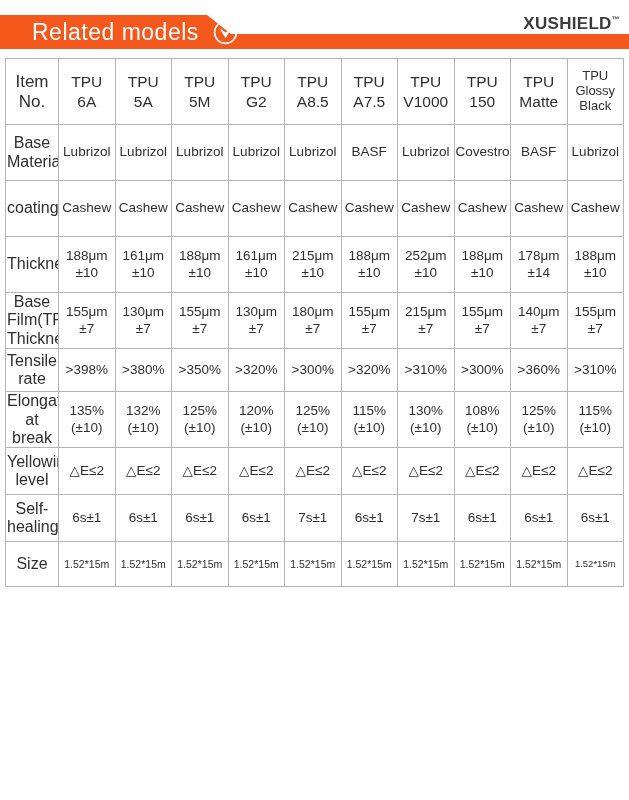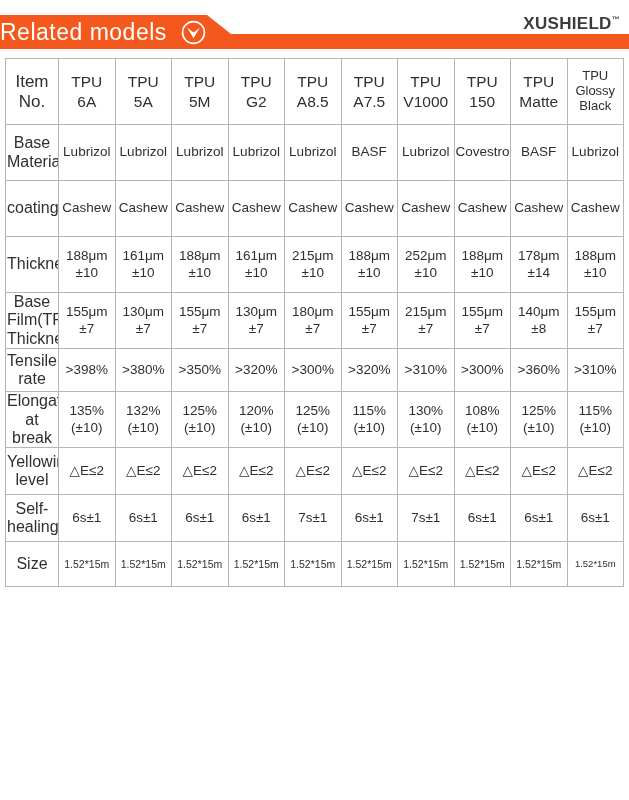--- a/index.html
+++ b/index.html
@@ -9,21 +9,21 @@
     color:#333;position:relative;overflow:hidden;
   }
   
   .banner{
     position:absolute;top:15px;left:0;width:629px;height:34px;
     background:#f4581c;
     clip-path:polygon(0 0,207px 0,231px 19px,629px 19px,629px 34px,0 34px);
   }
   .banner-inner{
     position:absolute;top:0;left:0;height:34px;display:flex;align-items:center;
-    gap:14px;
+    padding-left:32px;gap:14px;
   }
   .banner-title{
     color:#fff;font-size:23px;font-weight:400;letter-spacing:.5px;line-height:34px;
   }
   .banner-icon{width:25px;height:25px;display:block;}
   .brand{
     position:absolute;top:14px;right:9px;color:#3b3b3b;
     font-size:17px;font-weight:700;letter-spacing:.3px;
   }
   .brand sup{font-size:8px;font-weight:700;}
@@ -181,21 +181,21 @@
 ±7</td>
         <td class="val">180μm
 ±7</td>
         <td class="val">155μm
 ±7</td>
         <td class="val">215μm
 ±7</td>
         <td class="val">155μm
 ±7</td>
         <td class="val">140μm
-±8</td>
+±7</td>
         <td class="val">155μm
 ±7</td>
       </tr>
       <tr>
         <td class="row-label">Tensile
 rate</td>
         <td class="val">&gt;398%</td>
         <td class="val">&gt;380%</td>
         <td class="val">&gt;350%</td>
         <td class="val">&gt;320%</td>

